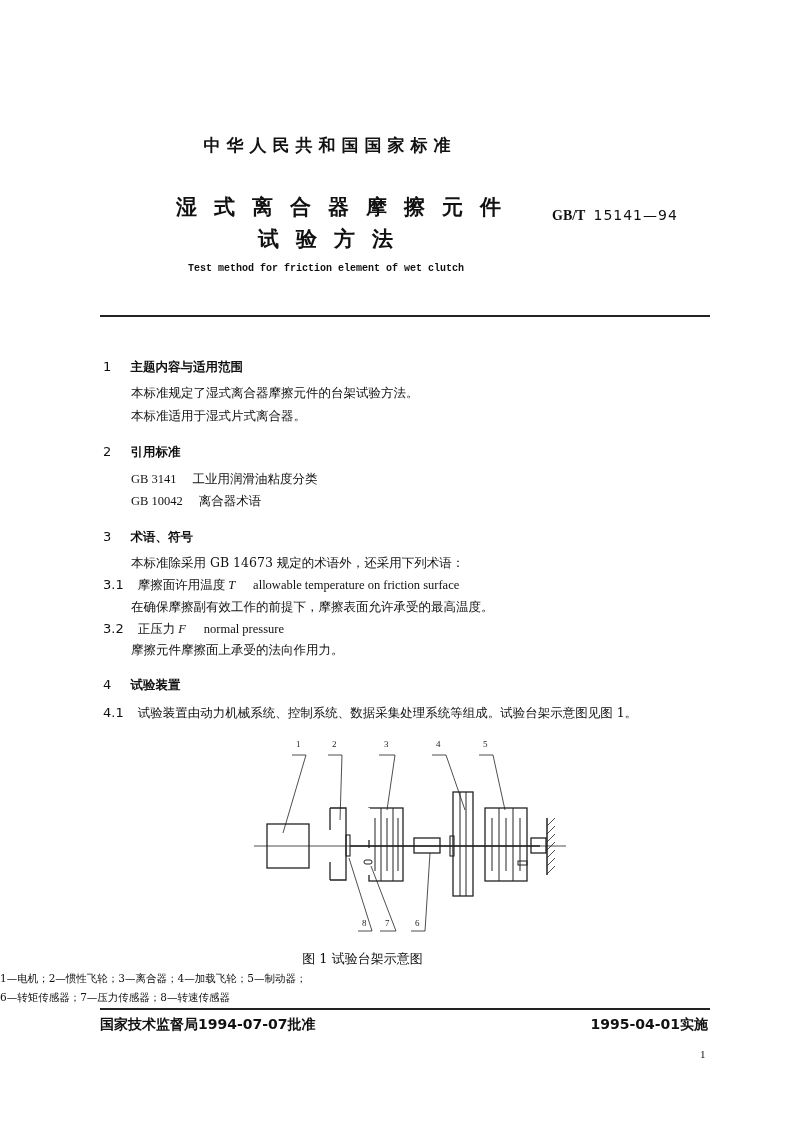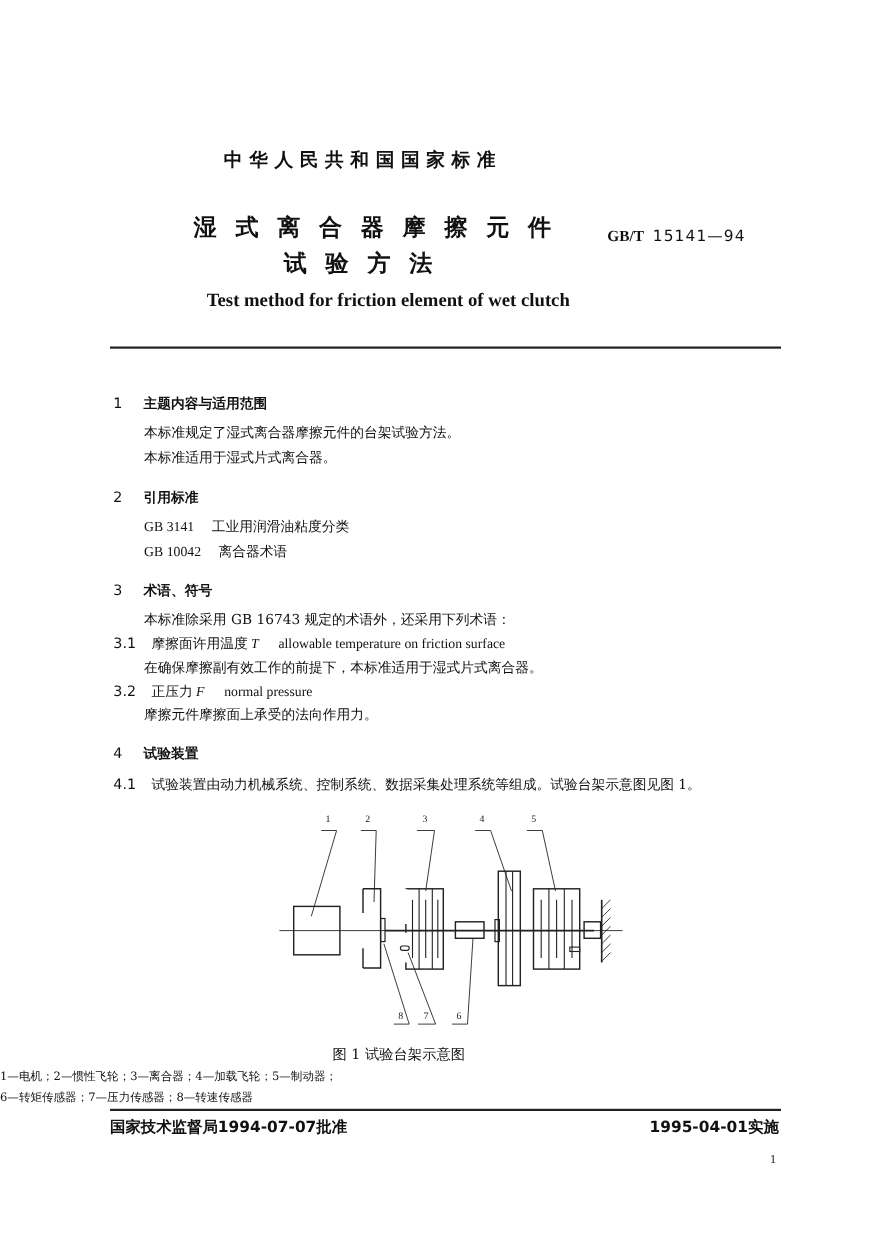--- a/index.html
+++ b/index.html
@@ -6,21 +6,21 @@
   body { width:794px; height:1123px; position:relative; overflow:hidden; color:#111; font-family:"DejaVu Serif", serif; }
   .abs { position:absolute; white-space:nowrap; }
   .sans { font-family:"DejaVu Sans", sans-serif; }
   .serif { font-family:"Liberation Serif", "DejaVu Serif", serif; }
   .national { left:0; width:660px; top:134px; text-align:center; font-size:17px; font-weight:bold; letter-spacing:6px; }
   .title1 { left:176px; top:193px; font-size:21px; font-weight:bold; letter-spacing:17px; }
   .title2 { left:258px; top:225px; font-size:21px; font-weight:bold; letter-spacing:17px; }
   .std-code { left:552px; top:207px; font-size:14px; }
   .std-code .pre { font-family:"Liberation Serif", serif; font-weight:bold; font-size:14px; }
   .std-code .num { font-family:"DejaVu Sans", sans-serif; font-size:14px; letter-spacing:1px; margin-left:8px; }
-  .en-title { left:188px; top:263px; font-family:Liberation Serif, serif; font-weight:bold; font-size:17px; }
+  .en-title { left:188px; top:263px; font-family:Liberation Mono, monospace; font-weight:bold; font-size:10px; }
   .rule { position:absolute; background:#222; }
   .sec-num { font-family:"DejaVu Sans", sans-serif; font-size:13px; }
   .sec-title { font-family:"DejaVu Sans", sans-serif; font-weight:bold; font-size:12.5px; }
   .body-text { font-size:12.5px; }
   .fig-caption { left:0; width:725px; text-align:center; top:950px; font-size:13px; }
   .fig-legend { font-size:10.5px; left:0; width:632px; text-align:left; }
   .footer-left { left:100px; top:1016px; font-family:"DejaVu Sans", sans-serif; font-weight:bold; font-size:14px; }
   .footer-right { right:86px; top:1016px; font-family:"DejaVu Sans", sans-serif; font-weight:bold; font-size:14px; }
   .page-num { left:700px; top:1048px; font-size:11px; }
   .italic { font-style:italic; font-family:"Liberation Serif", serif; }
@@ -55,28 +55,28 @@
 </div>
 <div class="abs body-text" style="left:131px; top:493px;">
   <span class="serif">GB 10042</span>
   <span style="margin-left:12px;">离合器术语</span>
 </div>
 
 <div class="abs" style="left:103px; top:526px;">
   <span class="sec-num">3</span>
   <span class="sec-title" style="margin-left:14px;margin-top:24px;">术语、符号</span>
 </div>
-<div class="abs body-text" style="left:131px; top:555px;">本标准除采用 GB 16743 规定的术语外，还采用下列术语：</div>
+<div class="abs body-text" style="left:131px; top:555px;">本标准除采用 GB 14673 规定的术语外，还采用下列术语：</div>
 
 <div class="abs body-text" style="left:103px; top:577px;">
   <span class="sec-num">3.1</span>
   <span style="margin-left:10px;">摩擦面许用温度</span><span class="italic" style="margin-left:3px;">T</span>
   <span class="serif" style="margin-left:14px;">allowable temperature on friction surface</span>
 </div>
-<div class="abs body-text" style="left:131px; top:599px;">在确保摩擦副有效工作的前提下，本标准适用于湿式片式离合器。</div>
+<div class="abs body-text" style="left:131px; top:599px;">在确保摩擦副有效工作的前提下，摩擦表面允许承受的最高温度。</div>
 
 <div class="abs body-text" style="left:103px; top:621px;">
   <span class="sec-num">3.2</span>
   <span style="margin-left:10px;">正压力</span><span class="italic" style="margin-left:3px;">F</span>
   <span class="serif" style="margin-left:14px;">normal pressure</span>
 </div>
 <div class="abs body-text" style="left:131px; top:642px;">摩擦元件摩擦面上承受的法向作用力。</div>
 
 <div class="abs" style="left:103px; top:674px;">
   <span class="sec-num">4</span>

